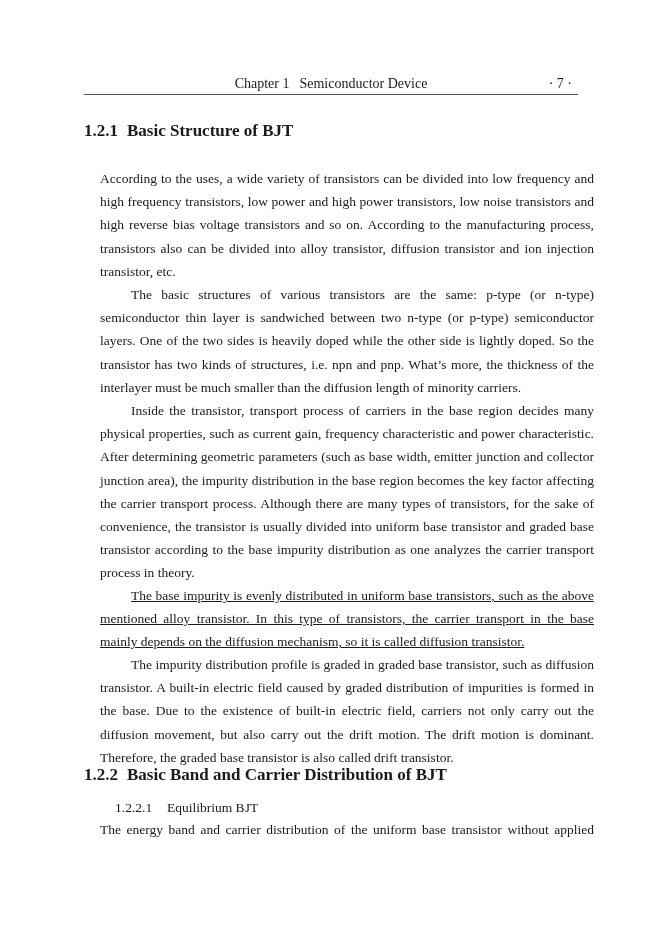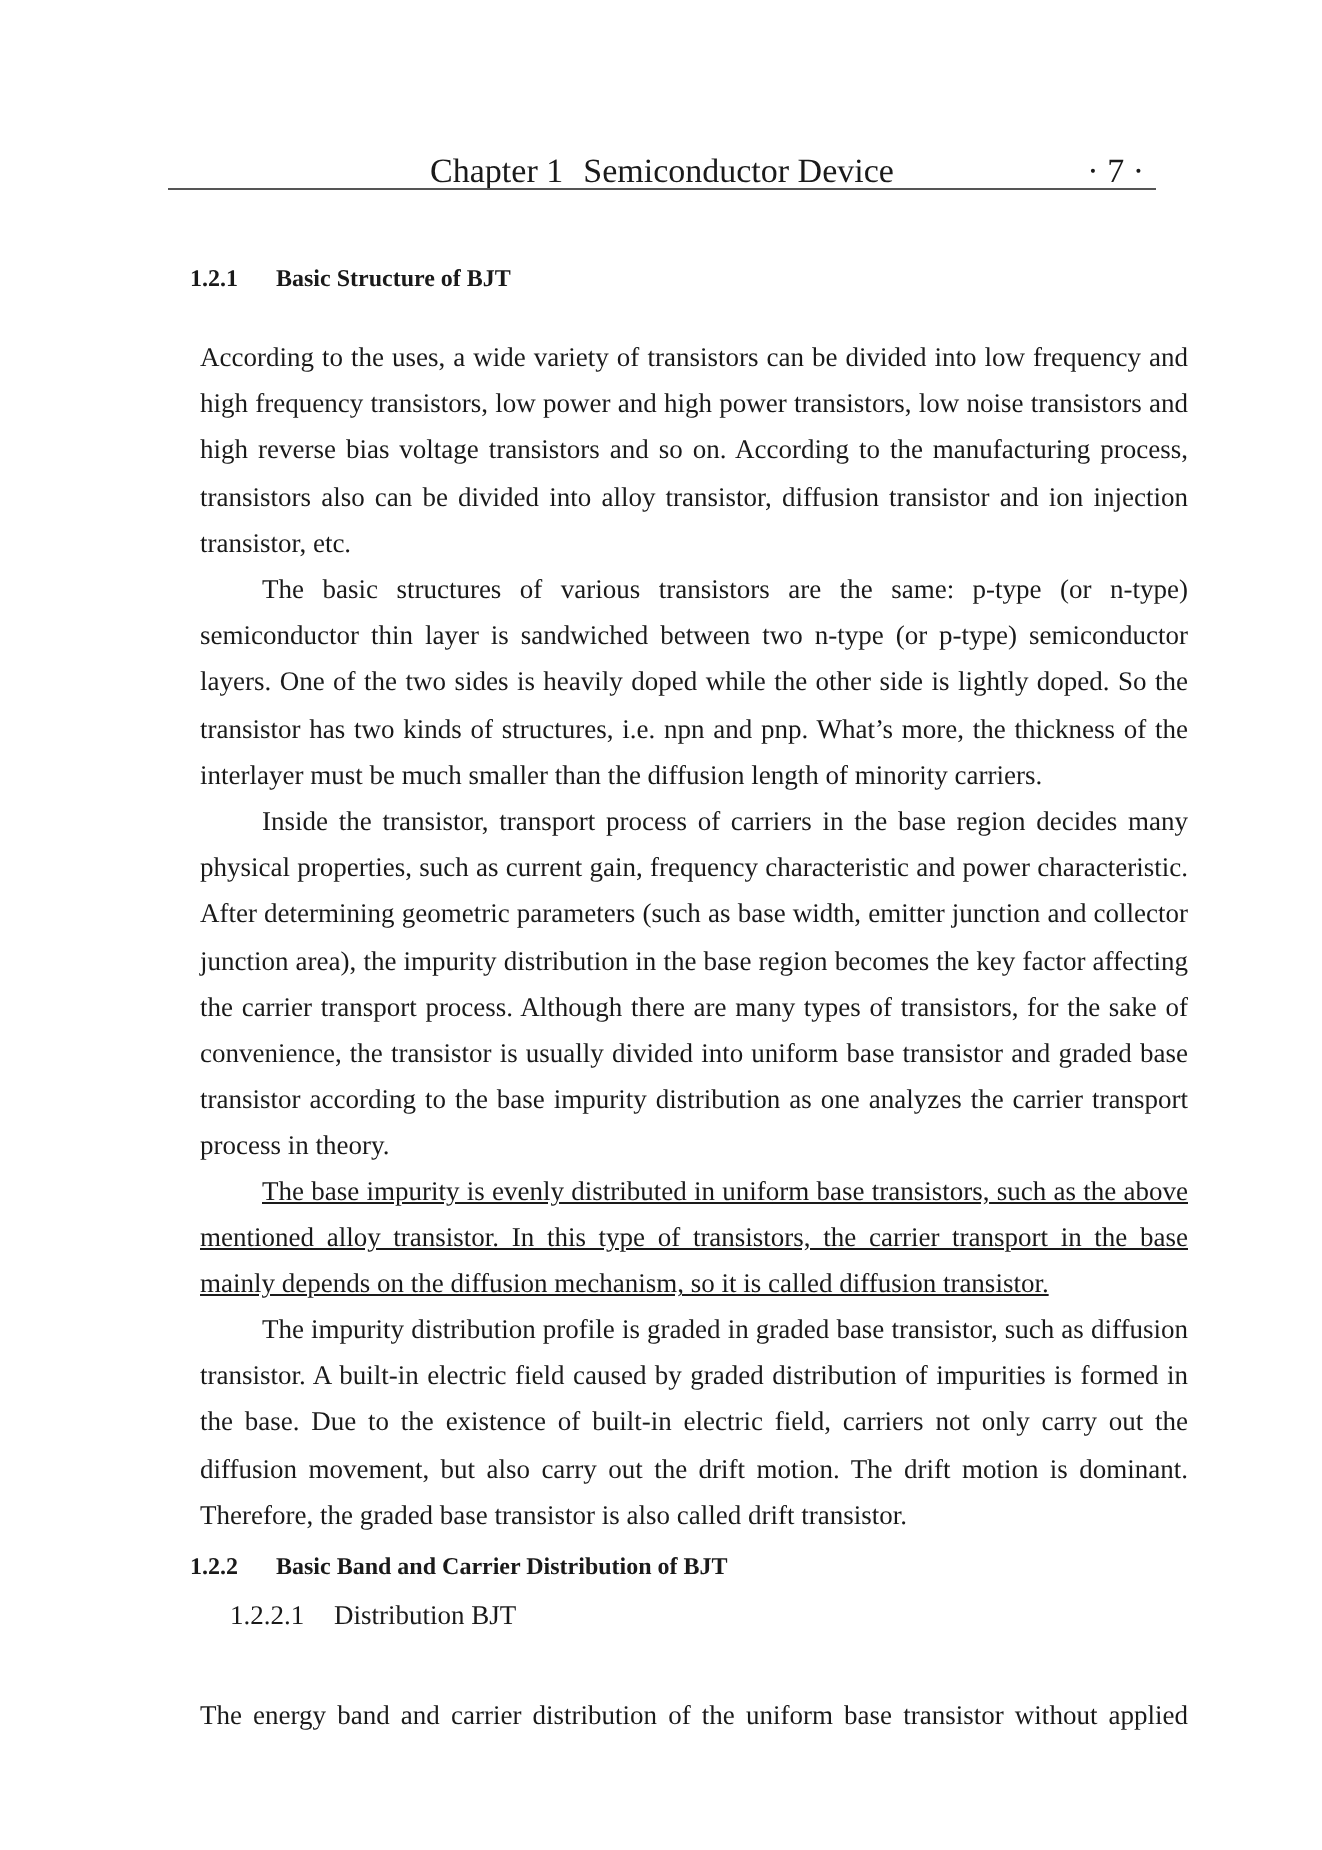--- a/index.html
+++ b/index.html
@@ -1,25 +1,25 @@
 <!DOCTYPE html>
 <html><head>
 <meta charset="utf-8">
 <style>
   html, body { margin: 0; padding: 0; background: #ffffff; }
   body { width: 661px; height: 925px; position: relative; overflow: hidden;
          font-family: "Liberation Serif", "DejaVu Serif", serif; color: #1a1a1a; }
   .page { position: absolute; left: 84px; top: 0; width: 494px; }
   .running-head { position: absolute; top: 76px; left: 0; width: 494px; height: 16px;
-                  font-size: 17px; }
+                  font-size: 14px; }
   .running-head .title { position: absolute; left: 0; right: 0; text-align: center; letter-spacing: 0; }
   .running-head .title .sep { display: inline-block; width: 10px; }
   .running-head .pnum { position: absolute; right: 6px; top: 0; }
   .rule { position: absolute; top: 94px; left: 0; width: 494px; height: 0; border-top: 1.3px solid #555; }
-  h2 { position: absolute; left: 0; margin: 11px; font-size: 12px; font-weight: bold; white-space: nowrap; }
+  h2 { position: absolute; left: 0; margin: 0; font-size: 17px; font-weight: bold; white-space: nowrap; }
   h2 .num { display: inline-block; width: 43px; }
   h3 { position: absolute; left: 31px; margin: 0; font-size: 13.5px; font-weight: normal; white-space: nowrap; }
   h3 .num { display: inline-block; width: 52px; }
   .para { position: absolute; left: 0; width: 494px; margin: 16px; font-size: 13.5px;
           line-height: 23.2px; text-align: justify; }
   .para.indent { text-indent: 31px; }
   .para.last-line-only { text-align-last: justify; }
 </style>
 </head>
 <body>
@@ -42,18 +42,18 @@
   <p class="para indent" style="top:267px;">The basic structures of various transistors are the same: p-type (or n-type) semiconductor thin layer is sandwiched between two n-type (or p-type) semiconductor layers. One of the two sides is heavily doped while the other side is lightly doped. So the transistor has two kinds of structures, i.e. npn and pnp. What’s more, the thickness of the interlayer must be much smaller than the diffusion length of minority carriers.</p>
   <p class="para indent" style="top:383px;">Inside the transistor, transport process of carriers in the base region decides many physical properties, such as current gain, frequency characteristic and power characteristic. After determining geometric parameters (such as base width, emitter junction and collector junction area), the impurity distribution in the base region becomes the key factor affecting the carrier transport process. Although there are many types of transistors, for the sake of convenience, the transistor is usually divided into uniform base transistor and graded base transistor according to the base impurity distribution as one analyzes the carrier transport process in theory.</p>
   <p class="para indent" style="top:568px;text-decoration:underline;">The base impurity is evenly distributed in uniform base transistors, such as the above mentioned alloy transistor. In this type of transistors, the carrier transport in the base mainly depends on the diffusion mechanism, so it is called diffusion transistor.</p>
   <p class="para indent" style="top:637px;">The impurity distribution profile is graded in graded base transistor, such as diffusion transistor. A built-in electric field caused by graded distribution of impurities is formed in the base. Due to the existence of built-in electric field, carriers not only carry out the diffusion movement, but also carry out the drift motion. The drift motion is dominant. Therefore, the graded base transistor is also called drift transistor.</p>
 
   <h2 style="top:765px;">
     <span class="num">1.2.2</span><span>Basic Band and Carrier Distribution of BJT</span>
   </h2>
 
   <h3 style="top:800px;">
-    <span class="num">1.2.2.1</span><span>Distribution BJT</span>
+    <span class="num">1.2.2.1</span><span>Equilibrium BJT</span>
   </h3>
 
-  <p class="para last-line-only" style="top:830px;">The energy band and carrier distribution of the uniform base transistor without applied</p>
+  <p class="para last-line-only" style="top:802px;">The energy band and carrier distribution of the uniform base transistor without applied</p>
 
 </div>
 
 </body></html>

